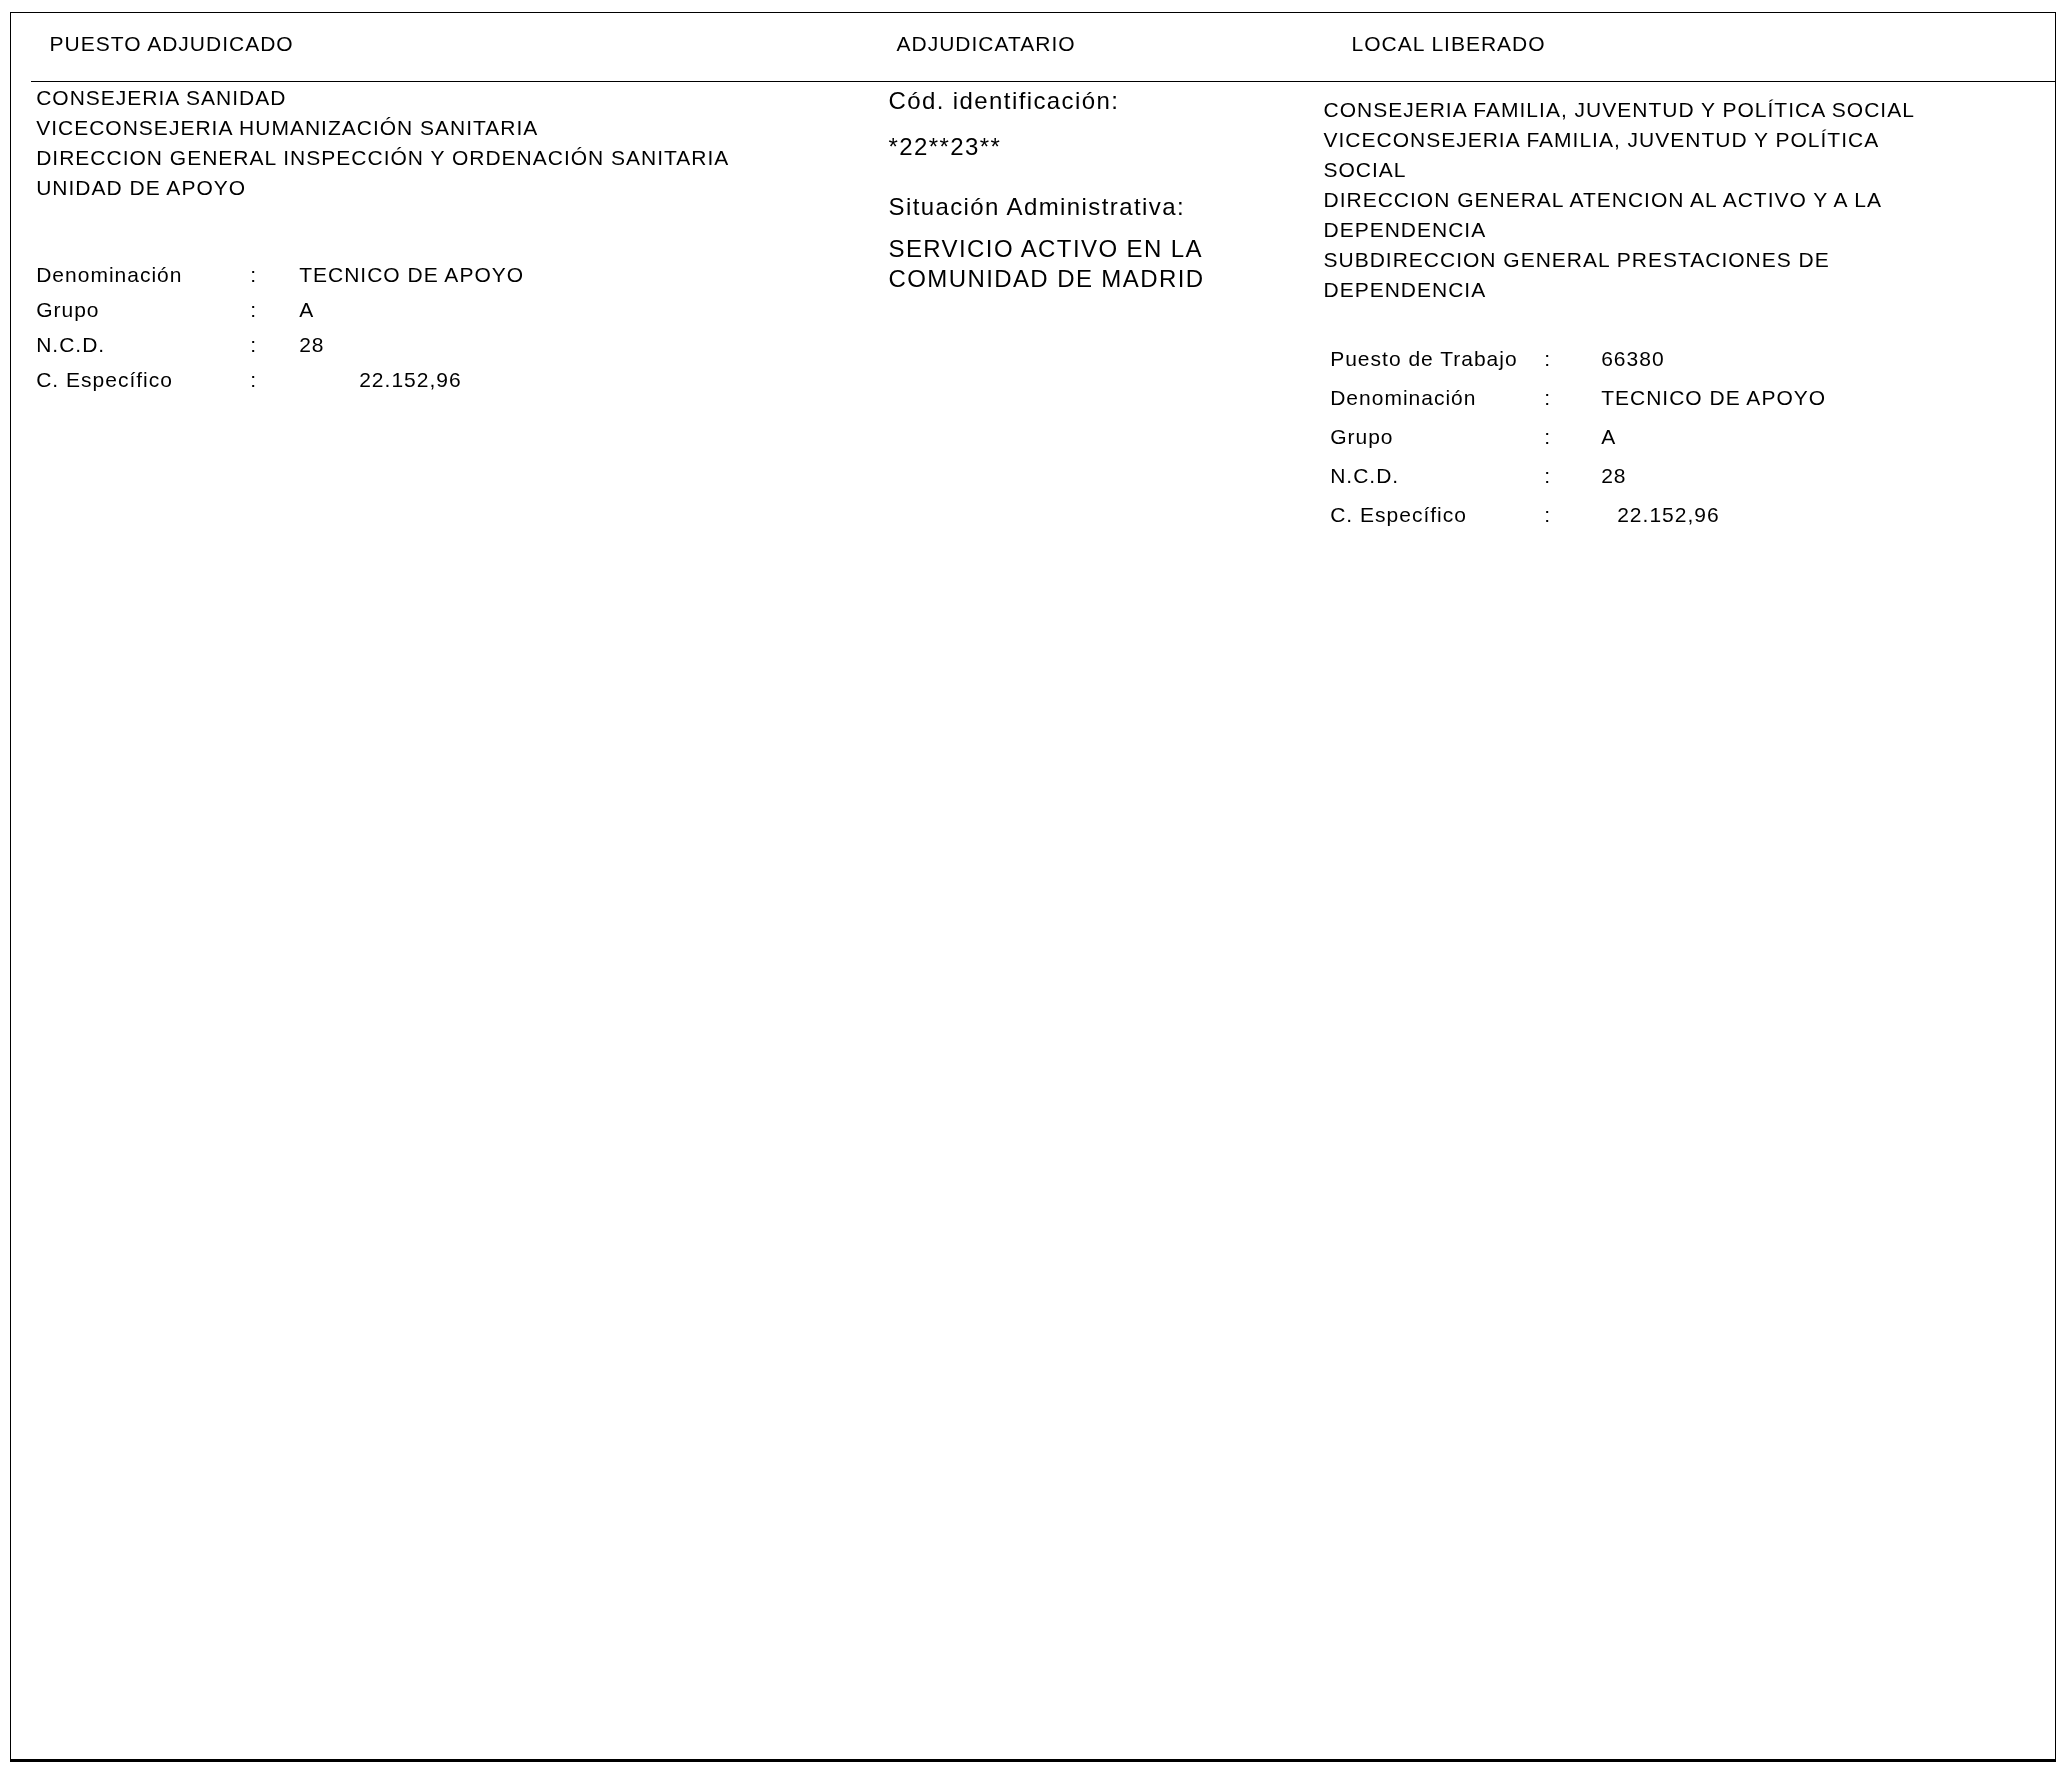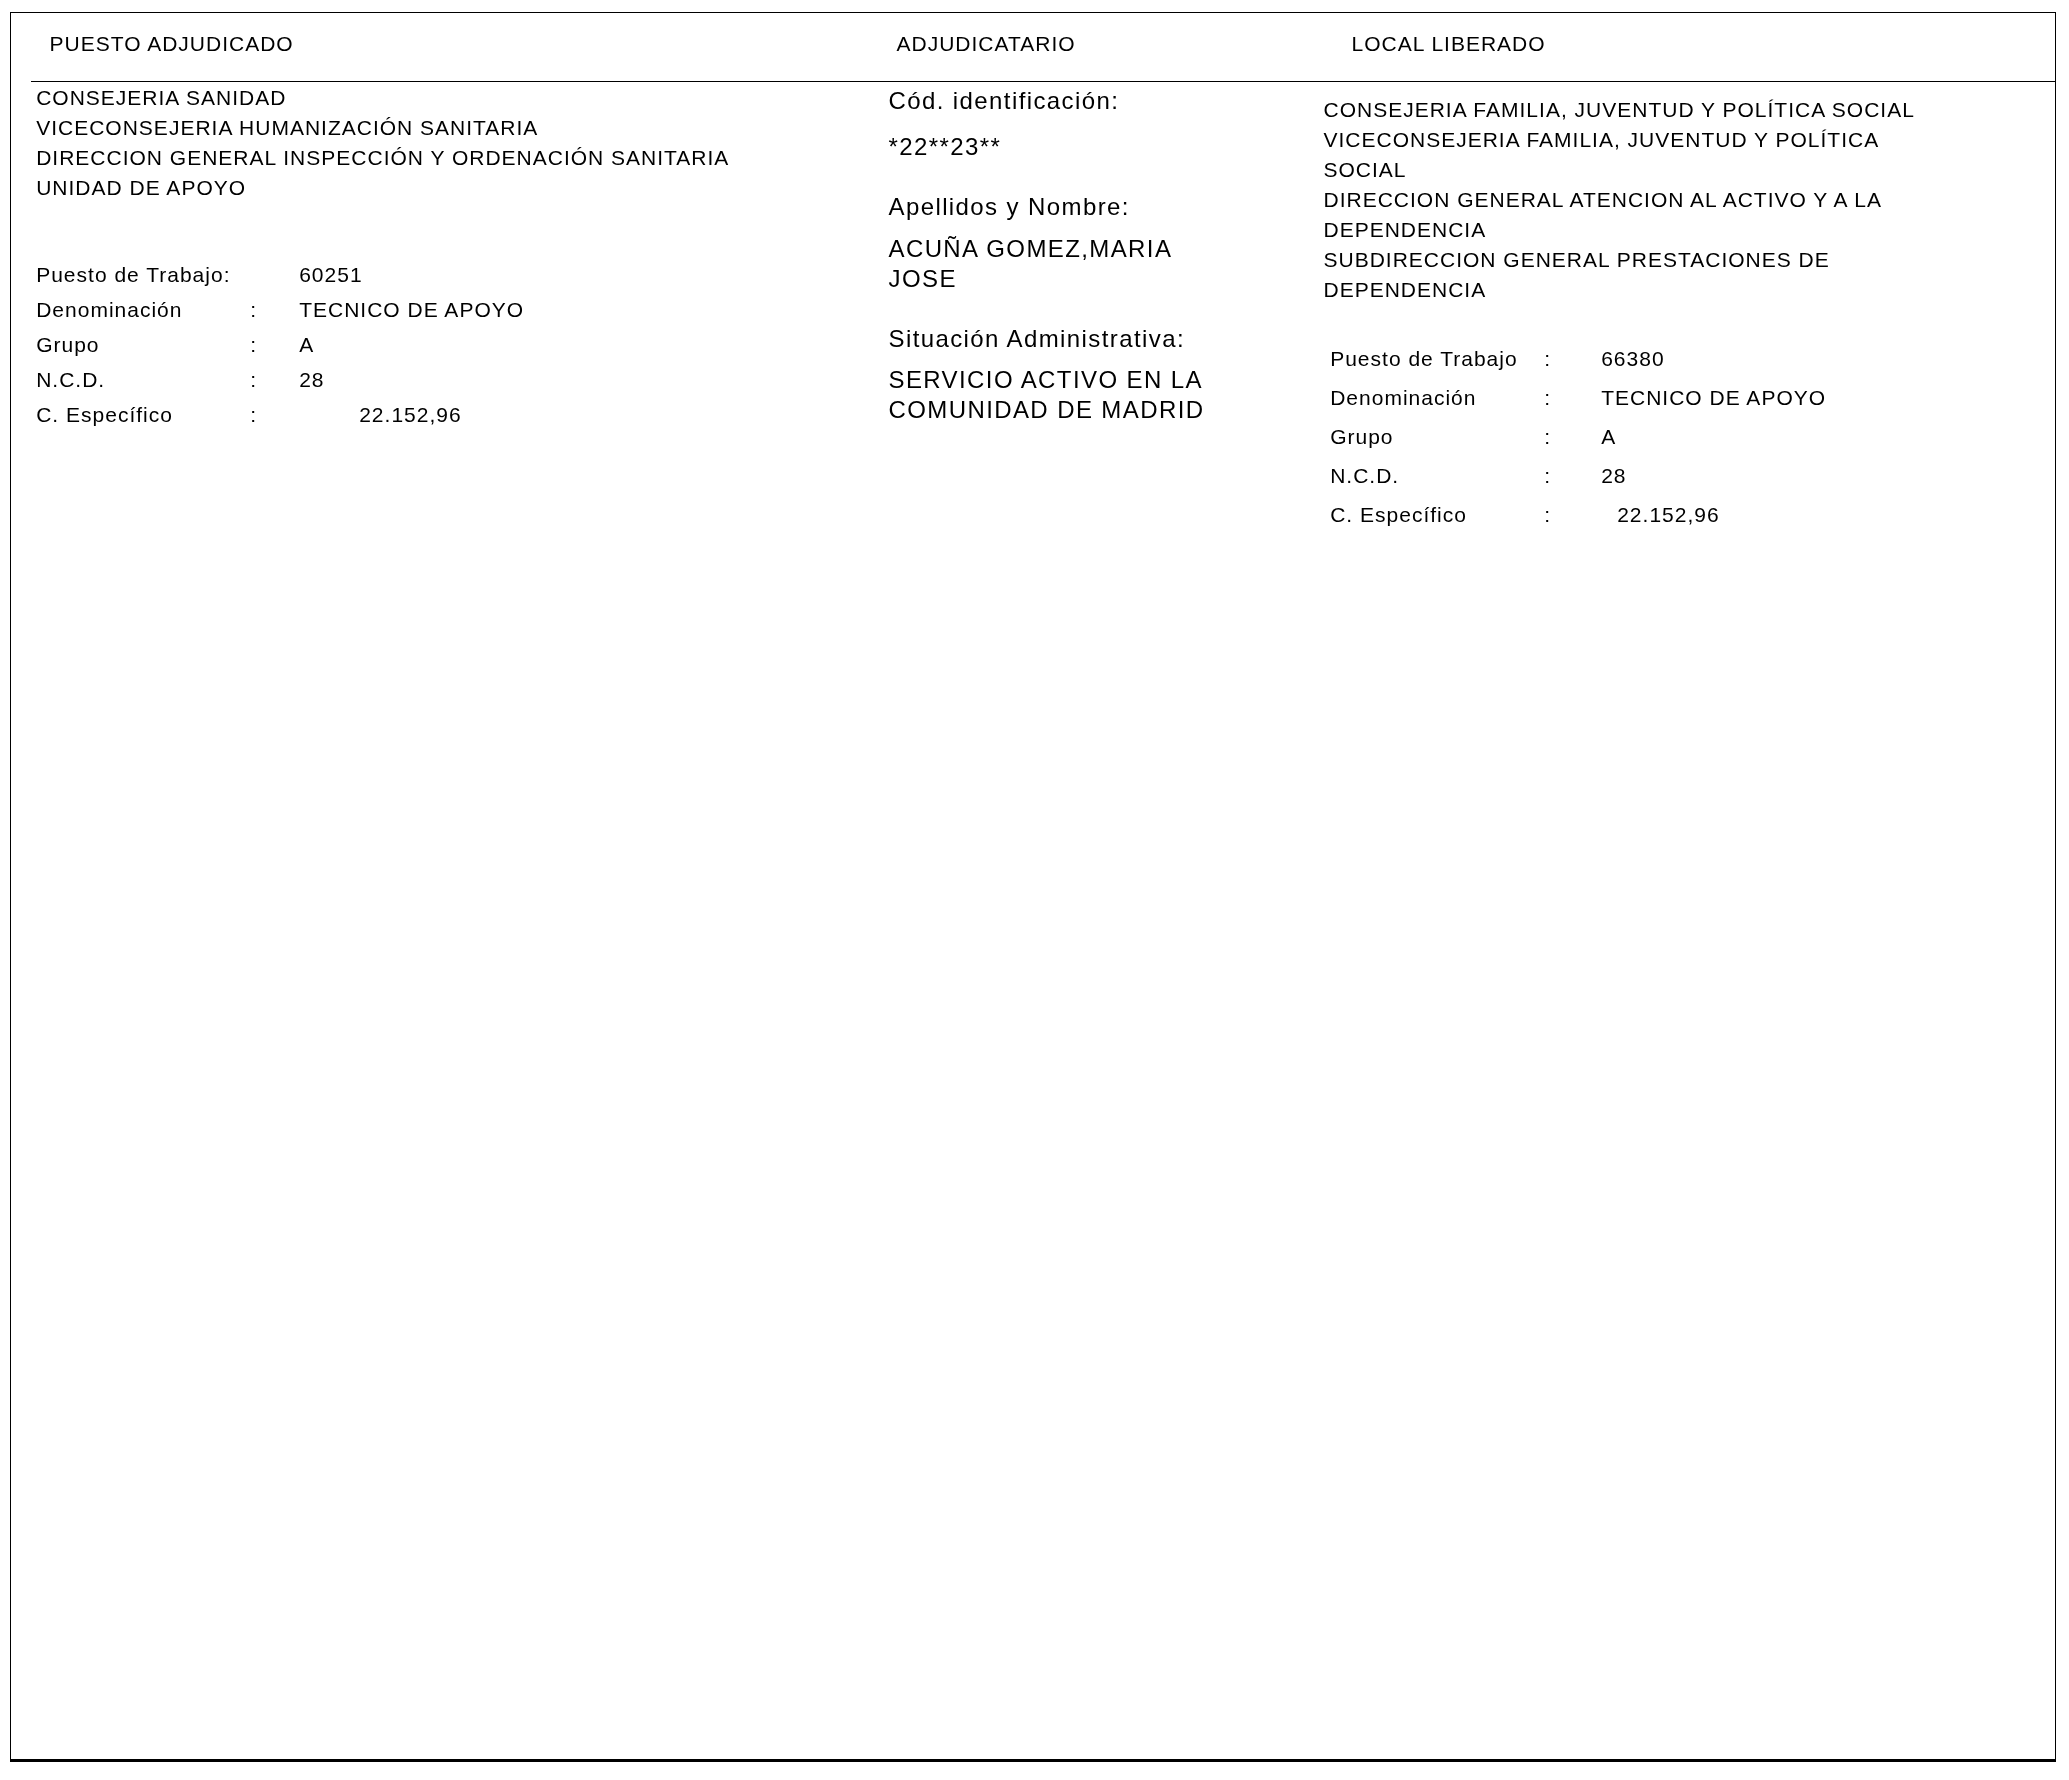--- a/index.html
+++ b/index.html
@@ -102,25 +102,20 @@
 
   <div class="body-area">
 
     <div class="col col1">
       <div class="org">CONSEJERIA SANIDAD
 VICECONSEJERIA HUMANIZACIÓN SANITARIA
 DIRECCION GENERAL INSPECCIÓN Y ORDENACIÓN SANITARIA
 UNIDAD DE APOYO</div>
       <div class="fields">
         <div class="frow">
-          <span class="lbl">Puesto de Trabajo:</span>
-          <span class="sep"></span>
-          <span class="val">60251</span>
-        </div>
-        <div class="frow">
           <span class="lbl">Denominación</span>
           <span class="sep">:</span>
           <span class="val">TECNICO DE APOYO</span>
         </div>
         <div class="frow">
           <span class="lbl">Grupo</span>
           <span class="sep">:</span>
           <span class="val">A</span>
         </div>
         <div class="frow">
@@ -133,25 +128,20 @@
           <span class="sep">:</span>
           <span class="val indent">22.152,96</span>
         </div>
       </div>
     </div>
 
     <div class="col col2">
       <div class="block tight">
         <div class="blabel">Cód. identificación:</div>
         <div class="bvalue">*22**23**</div>
-      </div>
-      <div class="block">
-        <div class="blabel">Apellidos y Nombre:</div>
-        <div class="bvalue">ACUÑA GOMEZ,MARIA
-JOSE</div>
       </div>
       <div class="block">
       </div>
       <div class="block">
         <div class="blabel">Situación Administrativa:</div>
         <div class="bvalue">SERVICIO ACTIVO EN LA
 COMUNIDAD DE MADRID</div>
       </div>
     </div>
 

